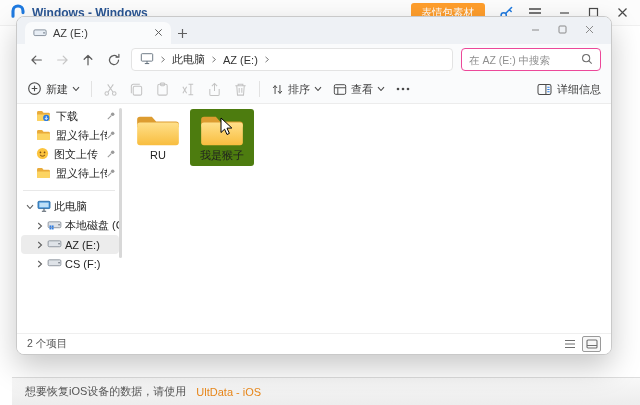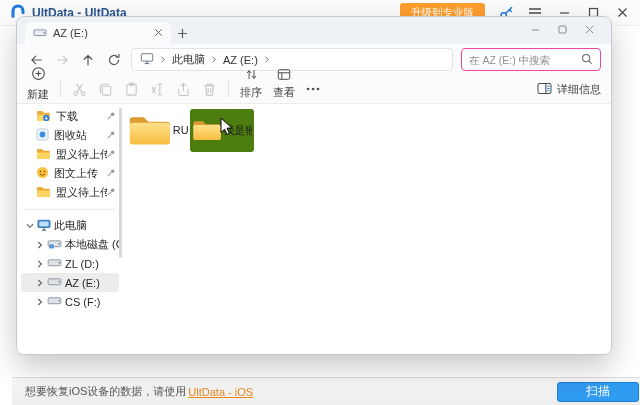--- a/index.html
+++ b/index.html
@@ -27,53 +27,53 @@
 
   .addressbar { height:31px; background:#fafbfc; display:flex; align-items:center; padding:0 10px; gap:8px; flex:none; }
   .nav-btn { width:18px; height:18px; display:flex; align-items:center; justify-content:center; cursor:pointer; }
   .breadcrumb { flex:1; height:23px; background:#fff; border:1px solid #e3e3e3; border-radius:4px; display:flex; align-items:center; gap:6px; padding:0 8px; }
   .crumb { font-size:11px; color:#333; cursor:pointer; white-space:nowrap; }
   .searchbox { width:140px; height:23px; background:#fff; border:1px solid #ec4899; border-radius:4px; display:flex; align-items:center; padding:0 7px; gap:4px; }
   .searchbox input { flex:1; border:none; outline:none; font-size:10.5px; background:transparent; min-width:0; font-family:inherit; }
   .searchbox input::placeholder { color:#8f8f8f; }
 
   .toolbar { height:29px; background:#fafbfc; border-bottom:1px solid #ececec; display:flex; align-items:center; padding:0 10px; gap:11px; flex:none; }
-  .tgroup { display:flex; align-items:center; gap:4px; color:#3d3d3d; cursor:pointer; white-space:nowrap;flex-direction:column; }
+  .tgroup { display:flex; align-items:center; gap:4px; color:#3d3d3d; cursor:pointer; white-space:nowrap; }
   .tdivider { width:1px; height:16px; background:#e2e2e2; }
   .gicon { width:15px; height:15px; display:flex; align-items:center; justify-content:center; cursor:default; }
-  .details-group { margin-left:auto; display:flex; gap:5px; color:#3d3d3d; cursor:pointer; }
+  .details-group { margin-left:auto; display:flex; align-items:center; gap:5px; color:#3d3d3d; cursor:pointer; }
 
   .ebody { flex:1; display:flex; background:#fff; min-height:0; }
   .sidebar { width:105px; flex:none; padding:3px 3px 3px 4px; position:relative; overflow:hidden; }
   .side-row { height:19px; display:flex; align-items:center; gap:5px; padding-left:15px; padding-right:12px; border-radius:4px; position:relative; cursor:pointer; }
   .side-row .lbl { white-space:nowrap; overflow:hidden; font-size:11px; color:#262626;text-align:center; }
   .pin { position:absolute; right:3px; top:4px; }
   .side-div { height:1px; background:#e8e8e8; margin:7px 4px 6px 2px; }
   .tree-row { height:19px; display:flex; align-items:center; gap:3px; border-radius:4px; cursor:pointer; padding-left:4px; }
   .tree-row.lvl2 { padding-left:14px; }
   .tree-row.selected { background:#ececec; }
   .tree-row .lbl { white-space:nowrap; overflow:hidden; font-size:11px; color:#262626; }
   .chev { width:9px; display:flex; align-items:center; justify-content:center; flex:none; }
   .side-scroll { position:absolute; right:0; top:4px; width:3px; height:150px; background:#d8d8d8; border-radius:2px; }
 
   .content { flex:1; position:relative; padding:5px 0 0 4px; display:flex; align-items:flex-start; }
-  .tile { width:64px; padding:3px 2px 4px; display:flex; flex-direction:row; align-items:center; gap:1px; border-radius:3px; cursor:pointer; }
+  .tile { width:64px; padding:3px 2px 4px; display:flex; flex-direction:column; align-items:center; gap:1px; border-radius:3px; cursor:pointer; }
   .tile.selected { background:#4d7c0f; }
   .tile .fname { font-size:11px; color:#1f1f1f; line-height:13px; max-width:60px; white-space:nowrap; overflow:hidden; }
   .cursor-arrow { position:absolute; left:203px; top:100px; z-index:9; pointer-events:none; }
 
   .statusbar { height:21px; border-top:1px solid #efefef; display:flex; align-items:center; padding:0 10px; font-size:10.5px; color:#555; flex:none; background:#fff; }
   .view-toggles { margin-left:auto; display:flex; gap:3px; }
   .vbtn { width:19px; height:16px; display:flex; align-items:center; justify-content:center; border:1px solid transparent; border-radius:2px; cursor:pointer; }
   .vbtn.active { border-color:#9a9a9a; background:#f7f7f7; }
 
   
   .app-footer { position:absolute; left:12px; bottom:0; width:640px; height:28px; background:linear-gradient(#f8f8f8,#ededed);
       border-top:1px solid #ddd; display:flex; align-items:center; padding:0 13px; font-size:11px; color:#555; z-index:2; }
-  .ios-link { color:#e8871a; text-decoration:underline; cursor:pointer; margin-left:2px; }
+  .ios-link { color:#e8871a; cursor:pointer; margin-left:10px; }
   .scan-btn { margin-left:auto; width:82px; height:20px; background:#2f9bf1; border:1px solid #1d7fd2; border-radius:3px;
       color:#fff; font-size:12px; display:flex; align-items:center; justify-content:center; cursor:pointer; font-family:inherit; }
 </style>
 </head>
 <body>
 
 <svg width="0" height="0" style="position:absolute" aria-hidden="true">
   <defs>
     <linearGradient id="fgrad" x1="0" y1="0" x2="0" y2="1">
       <stop offset="0" stop-color="#ffe08a"></stop>
@@ -81,23 +81,23 @@
     </linearGradient>
   </defs>
 </svg>
 
 <div class="app-header">
   <span>
     <svg width="16" height="16" viewBox="0 0 16 16">
         <path d="M3 13.2 V8 a5 5 0 0 1 10 0 v1.6" stroke="#1f7ae0" stroke-width="3.1" fill="none" stroke-linecap="round"></path>
       </svg>
   </span>
-  <span class="app-title">UltData - UltData</span>
+  <span class="app-title">Windows - Windows</span>
   <div class="header-right">
-    <button class="upgrade-btn">升级到专业版</button>
+    <button class="upgrade-btn">表情包素材</button>
     <span class="hbtn">
       <svg width="15" height="15" viewBox="0 0 16 16">
           <g stroke="#1f7ae0" stroke-width="1.6" fill="none" stroke-linecap="round">
             <circle cx="5" cy="11" r="2.8"></circle>
             <path d="M7.3 8.7 L13.4 2.6 M11 5 l2 2"></path>
           </g>
         </svg>
     </span>
     <span class="hbtn">
       <svg width="14" height="12" viewBox="0 0 14 12">
@@ -338,33 +338,20 @@
               <path d="M11 6.8 v3.2 M9.6 8.8 L11 10.3 L12.4 8.8" stroke="#fff" stroke-width="1" fill="none"></path>
             </svg>
         </span>
         <span class="lbl">下载</span>
         <span class="pin"><svg width="10" height="10" viewBox="0 0 12 12">
               <circle cx="8" cy="4" r="2.1" fill="#9a9a9a"></circle>
               <path d="M6.4 5.6 L2.2 9.8" stroke="#9a9a9a" stroke-width="1.3"></path>
             </svg></span>
       </div>
 
-      <div class="side-row">
-        <span>
-          <svg width="13" height="13" viewBox="0 0 14 14">
-              <rect x="1" y="1" width="12" height="12" rx="2.5" fill="#eef4fb" stroke="#b9cbe0"></rect>
-              <circle cx="7" cy="7" r="3.1" fill="#3c8de0"></circle>
-            </svg>
-        </span>
-        <span class="lbl">图收站</span>
-        <span class="pin"><svg width="10" height="10" viewBox="0 0 12 12">
-              <circle cx="8" cy="4" r="2.1" fill="#9a9a9a"></circle>
-              <path d="M6.4 5.6 L2.2 9.8" stroke="#9a9a9a" stroke-width="1.3"></path>
-            </svg></span>
-      </div>
 
       <div class="side-row">
         <span>
           <svg width="15" height="12" viewBox="0 0 16 13">
               <path d="M1 2.5 a1.5 1.5 0 0 1 1.5-1.5 h4 l1.5 2 h5.5 a1.5 1.5 0 0 1 1.5 1.5 v6 a1.5 1.5 0 0 1 -1.5 1.5 h-11 a1.5 1.5 0 0 1 -1.5-1.5 z" fill="#e9ab3a"></path>
               <path d="M1 5 h14 v5.5 a1.5 1.5 0 0 1 -1.5 1.5 h-11 A1.5 1.5 0 0 1 1 10.5 z" fill="#fcd462"></path>
             </svg>
         </span>
         <span class="lbl">盟义待上传5(</span>
         <span class="pin"><svg width="10" height="10" viewBox="0 0 12 12">
@@ -436,34 +423,20 @@
                 <rect x="2.5" y="6" width="2" height="2"></rect>
                 <rect x="5" y="6" width="2" height="2"></rect>
                 <rect x="2.5" y="8.4" width="2" height="2"></rect>
                 <rect x="5" y="8.4" width="2" height="2"></rect>
               </g>
             </svg>
         </span>
         <span class="lbl">本地磁盘 (C:)</span>
       </div>
 
-      <div class="tree-row lvl2">
-        <span class="chev">
-            <svg width="6" height="8" viewBox="0 0 6 8">
-              <path d="M1.2 1 L4.5 4 L1.2 7" stroke="#5f5f5f" fill="none" stroke-width="1.1"></path>
-            </svg>
-          </span>
-        <span>
-          <svg width="15" height="10" viewBox="0 0 16 11">
-              <rect x="1" y="2" width="14" height="6.5" rx="1.2" fill="#dfe3e8" stroke="#8b939c"></rect>
-              <circle cx="13" cy="5.2" r=".9" fill="#5f6770"></circle>
-            </svg>
-        </span>
-        <span class="lbl">ZL (D:)</span>
-      </div>
 
       <div class="tree-row lvl2 selected">
         <span class="chev">
             <svg width="6" height="8" viewBox="0 0 6 8">
               <path d="M1.2 1 L4.5 4 L1.2 7" stroke="#5f5f5f" fill="none" stroke-width="1.1"></path>
             </svg>
           </span>
         <span>
           <svg width="15" height="10" viewBox="0 0 16 11">
               <rect x="1" y="2" width="14" height="6.5" rx="1.2" fill="#dfe3e8" stroke="#8b939c"></rect>
@@ -508,25 +481,40 @@
       <div class="tile selected">
         <svg width="46" height="36" viewBox="0 0 48 38">
           <path d="M2 8 a3 3 0 0 1 3-3 h12.5 l4.5 5 h21 a3 3 0 0 1 3 3 v3 H2 z" fill="#dd9c30"></path>
           <rect x="2" y="11" width="44" height="24" rx="3" fill="url(#fgrad)"></rect>
         </svg>
         <span class="fname">我是猴子</span>
       </div>
     </div>
   </div>
 
+  <div class="statusbar">
+    <span>2 个项目</span>
+    <div class="view-toggles">
+      <span class="vbtn">
+        <svg width="12" height="10" viewBox="0 0 12 10">
+            <path d="M1 1.5 h10 M1 5 h10 M1 8.5 h10" stroke="#6f6f6f" stroke-width="1.2"></path>
+          </svg>
+      </span>
+      <span class="vbtn active">
+        <svg width="12" height="10" viewBox="0 0 12 10">
+            <rect x="1" y="1" width="10" height="8" rx="1" fill="none" stroke="#6f6f6f" stroke-width="1.1"></rect>
+            <path d="M1 6.5 h10" stroke="#6f6f6f" stroke-width="1"></path>
+          </svg>
+      </span>
+    </div>
+  </div>
 
   <span class="cursor-arrow">
     <svg width="13" height="19" viewBox="0 0 13 19">
         <path d="M1 1 L1 15.5 L4.6 12.2 L7 17.5 L9.4 16.4 L7 11.2 L11.8 11 Z" fill="#fff" stroke="#000" stroke-width="1"></path>
       </svg>
   </span>
 </div>
 
 <div class="app-footer">
   <span>想要恢复iOS设备的数据，请使用</span>
   <a class="ios-link">UltData - iOS</a>
-  <button class="scan-btn">扫描</button>
 </div>
 
 </body></html>

